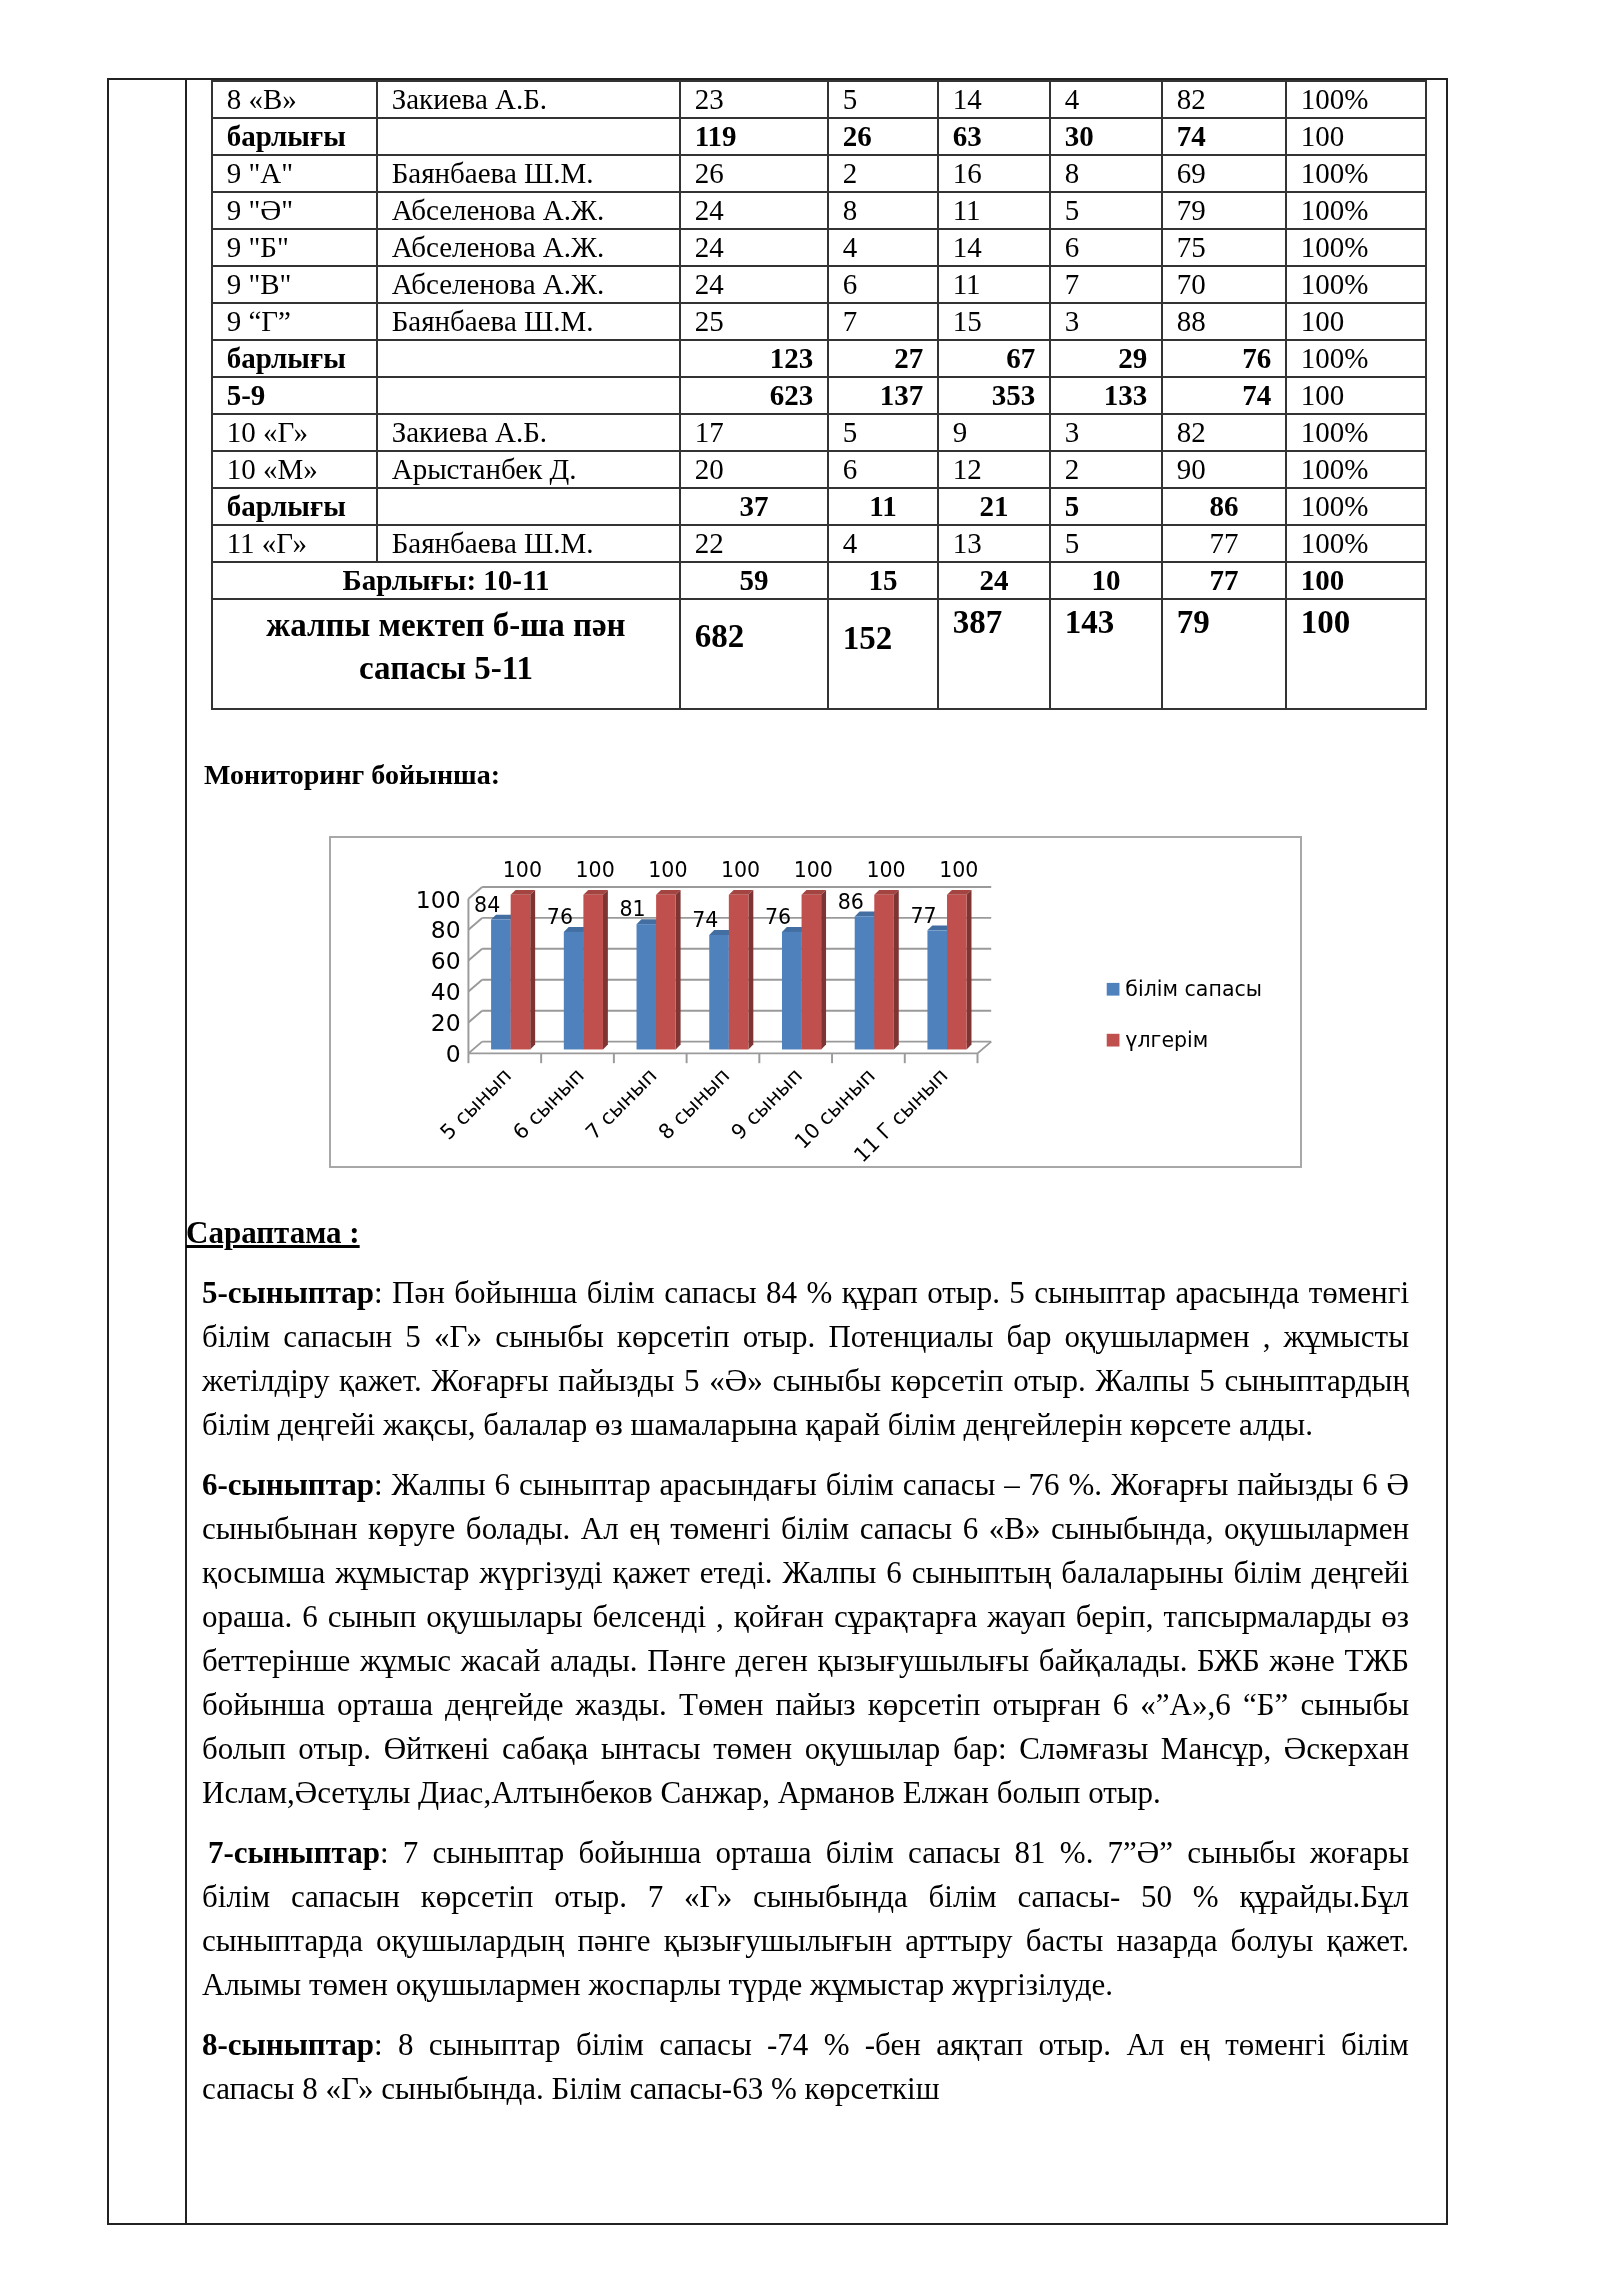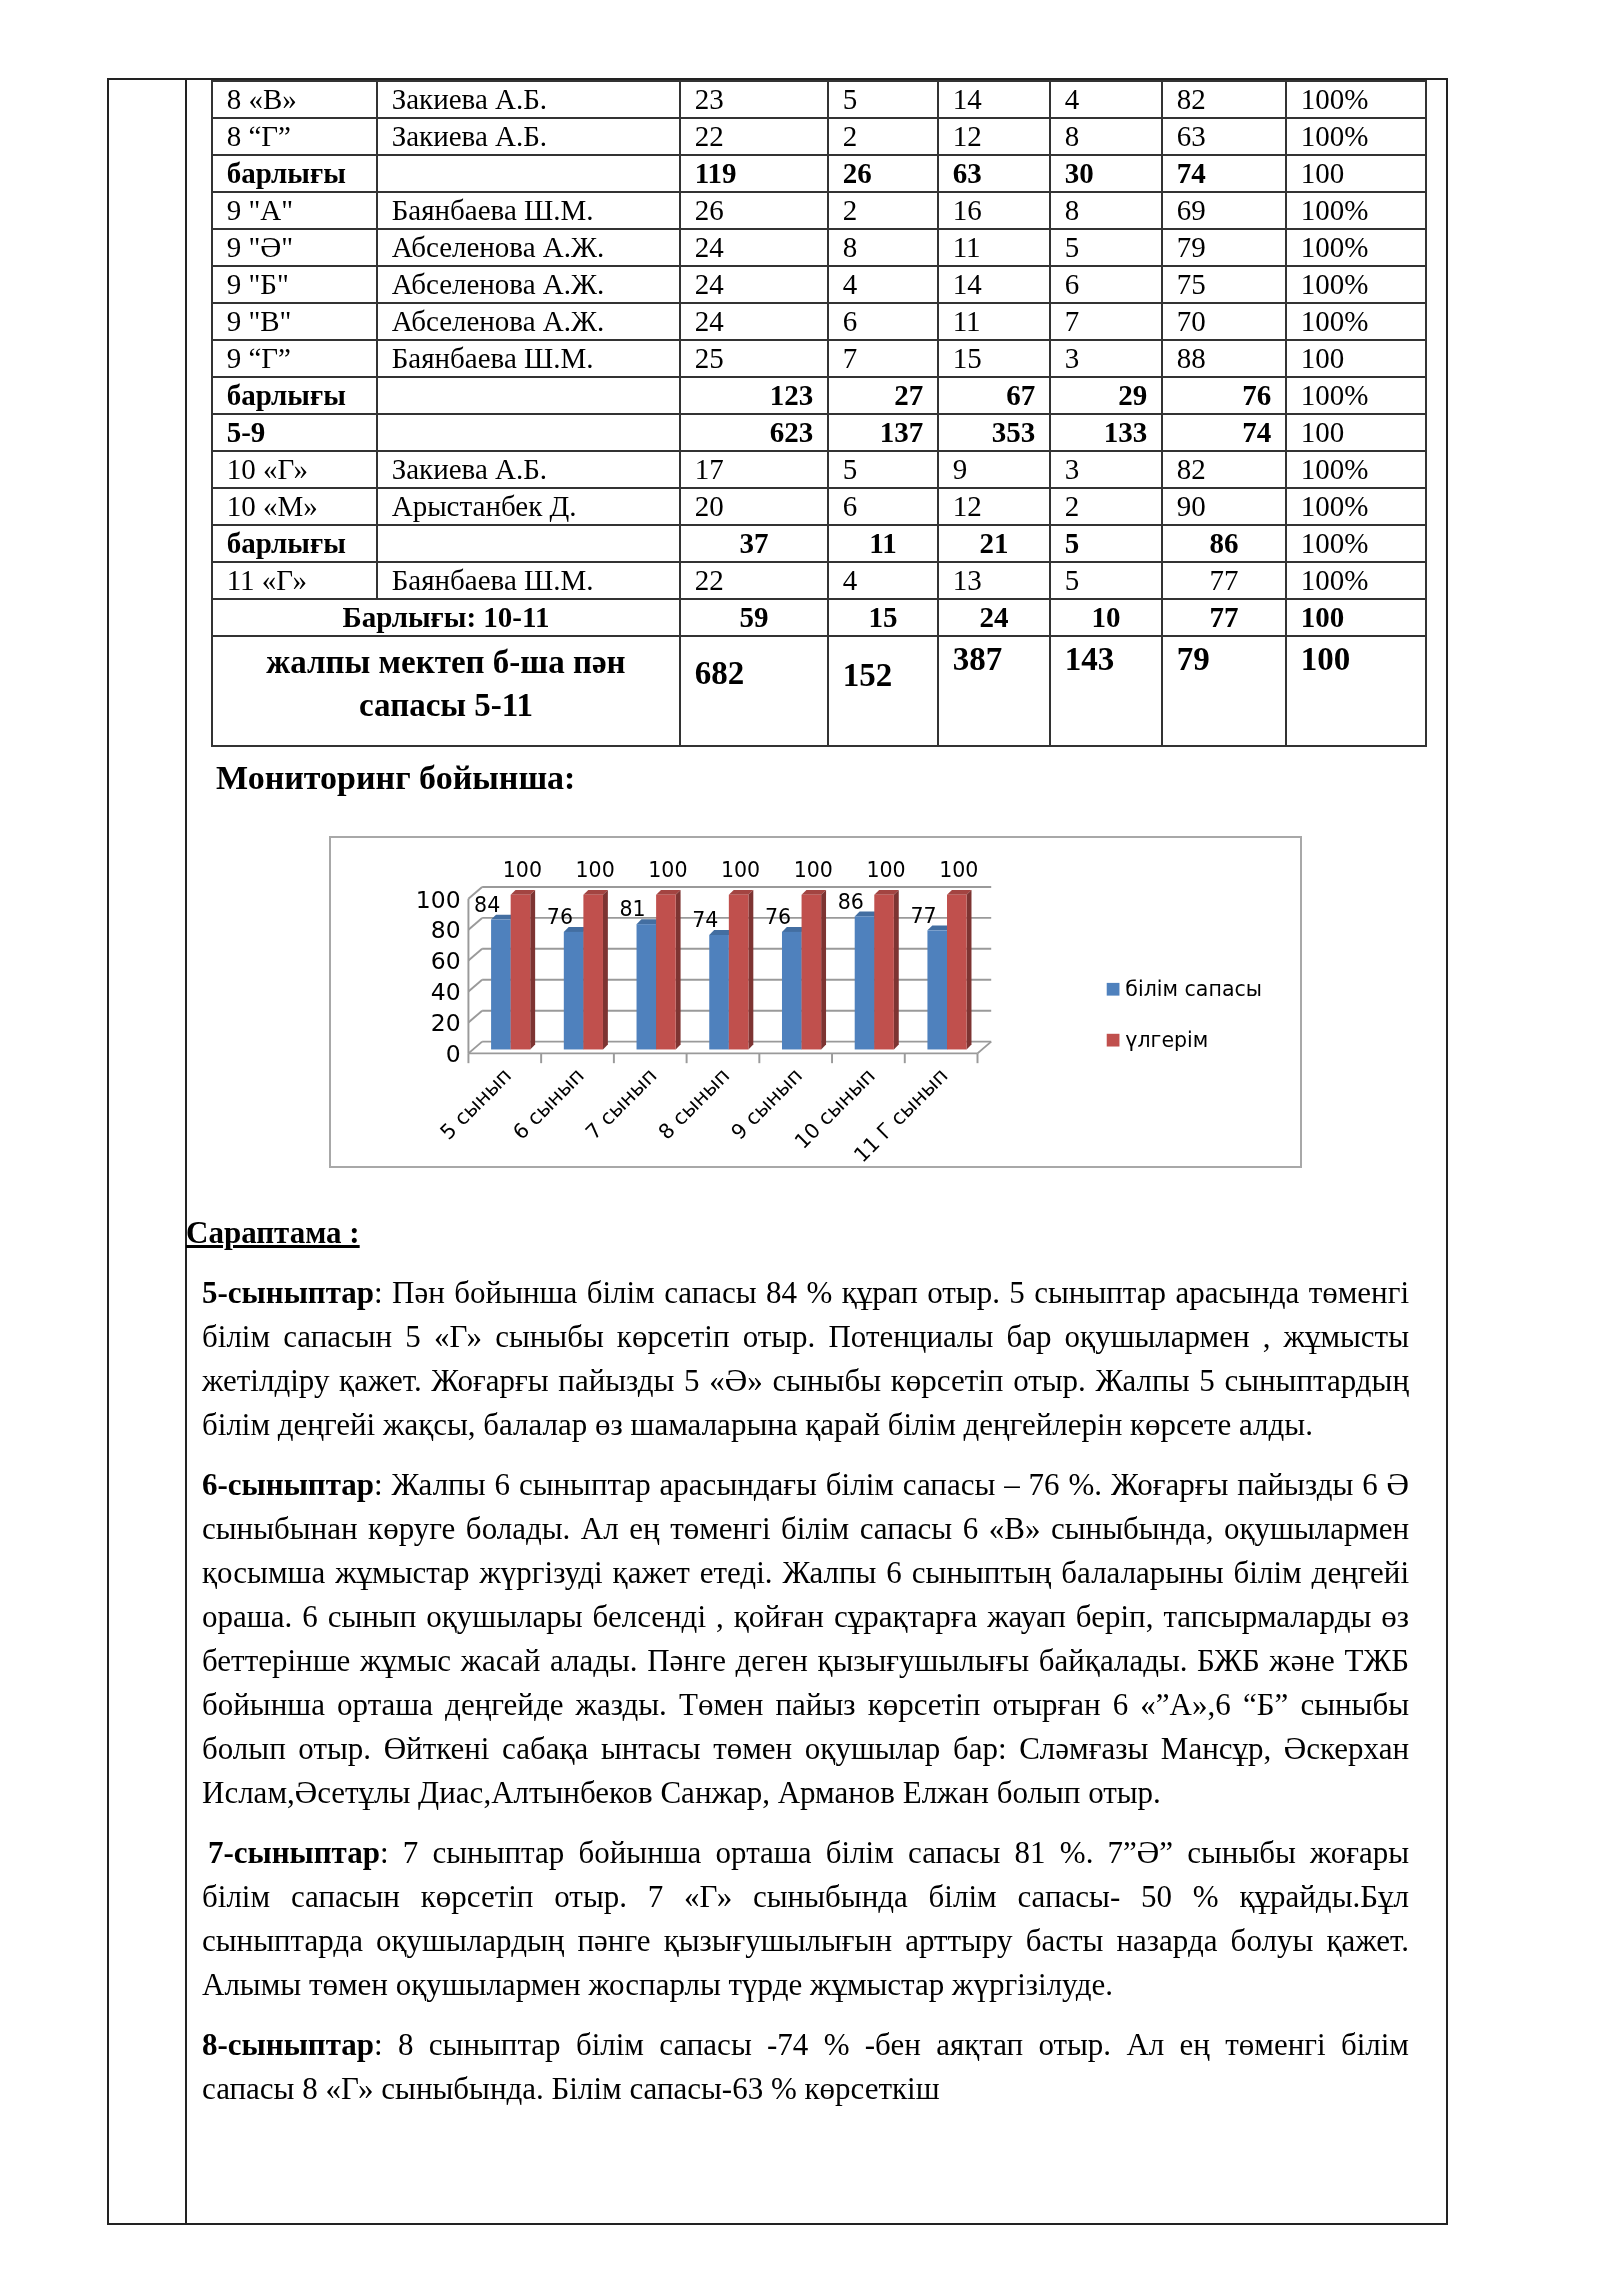--- a/index.html
+++ b/index.html
@@ -14,21 +14,21 @@
     table.stats { position: absolute; left: 211px; top: 80px; width: 1213px;
                   border-collapse: collapse; table-layout: fixed; font-size: 29px; border-radius: 6px; }
     table.stats td { border: 2px solid #333; padding: 0 13.7px; height: 35px; line-height: 35px;
                      white-space: nowrap; vertical-align: middle; overflow: hidden; }
     table.stats tr.bold td { font-weight: bold; }
     table.stats td.r { text-align: right; }
     table.stats td.c { text-align: center; margin-top: 36px; }
     table.stats tr.final td { font-weight: bold; font-size: 33px; line-height: 41px; vertical-align: top; }
     table.stats tr.final td.lbl { text-align: center; line-height: 43px; }
 
-    .heading { position: absolute; left: 216px; top: 759px; font-size: 34px; font-weight: bold; }
+    .heading { position: absolute; left: 204px; top: 759px; font-size: 28px; font-weight: bold; }
 
     .chart-box { position: absolute; left: 329px; top: 836px; width: 973px; height: 332px;
                  border: 2.9px solid #a8a8a8; box-sizing: border-box; background: #fff; }
     .chart-box svg { position: absolute; left: 0; top: 0; }
 
     .analysis { position: absolute; left: 186px; top: 1211px; width: 1239px;
                 font-size: 31px; line-height: 44px; text-align: justify; }
     .analysis .title { font-weight: bold; text-decoration: underline; }
     .analysis p { margin: 16px; }
     .analysis b { font-weight: bold; }
@@ -53,30 +53,20 @@
   </colgroup>
   <tbody id="tbody">
       <tr>
         <td>8 «В»</td>
         <td>Закиева А.Б.</td>
         <td>23</td>
         <td>5</td>
         <td>14</td>
         <td>4</td>
         <td>82</td>
-        <td>100%</td>
-      </tr>
-      <tr>
-        <td>8 “Г”</td>
-        <td>Закиева А.Б.</td>
-        <td>22</td>
-        <td>2</td>
-        <td>12</td>
-        <td>8</td>
-        <td>63</td>
         <td>100%</td>
       </tr>
       <tr class="bold">
         <td>барлығы</td>
         <td></td>
         <td>119</td>
         <td>26</td>
         <td>63</td>
         <td>30</td>
         <td>74</td>

